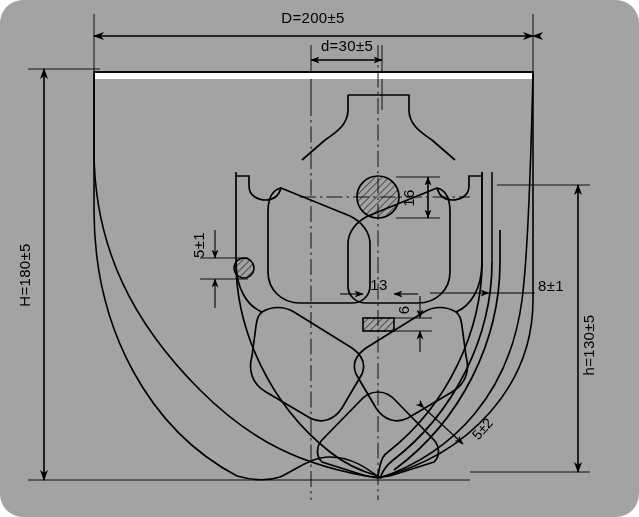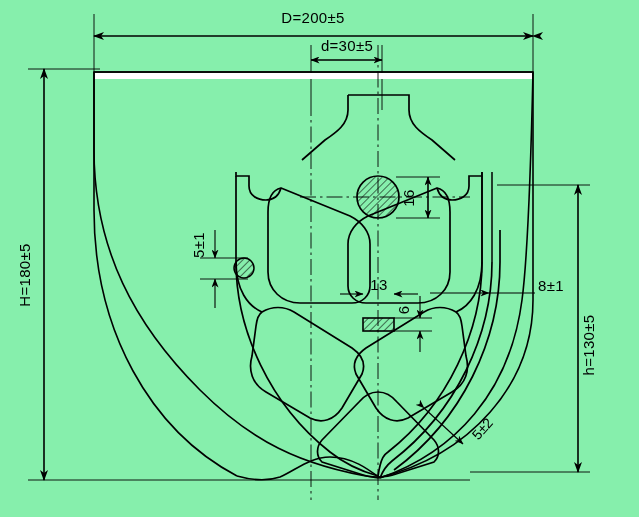--- a/index.html
+++ b/index.html
@@ -8,22 +8,23 @@
     padding: 0;
     background: #ffffff;
   }
   body {
     font-family: "Liberation Sans", sans-serif;
   }
   #sheet {
     position: relative;
     width: 639px;
     height: 517px;
-    background: #86efac;
+    background: #a3a3a3;
     overflow: hidden;
+    border-radius: 23px;
   }
   #sheet svg {
     display: block;
     position: absolute;
     left: 0;
     top: 0;
   }
   .dimtext {
     font-family: "Liberation Sans", sans-serif;
     font-size: 15px;

